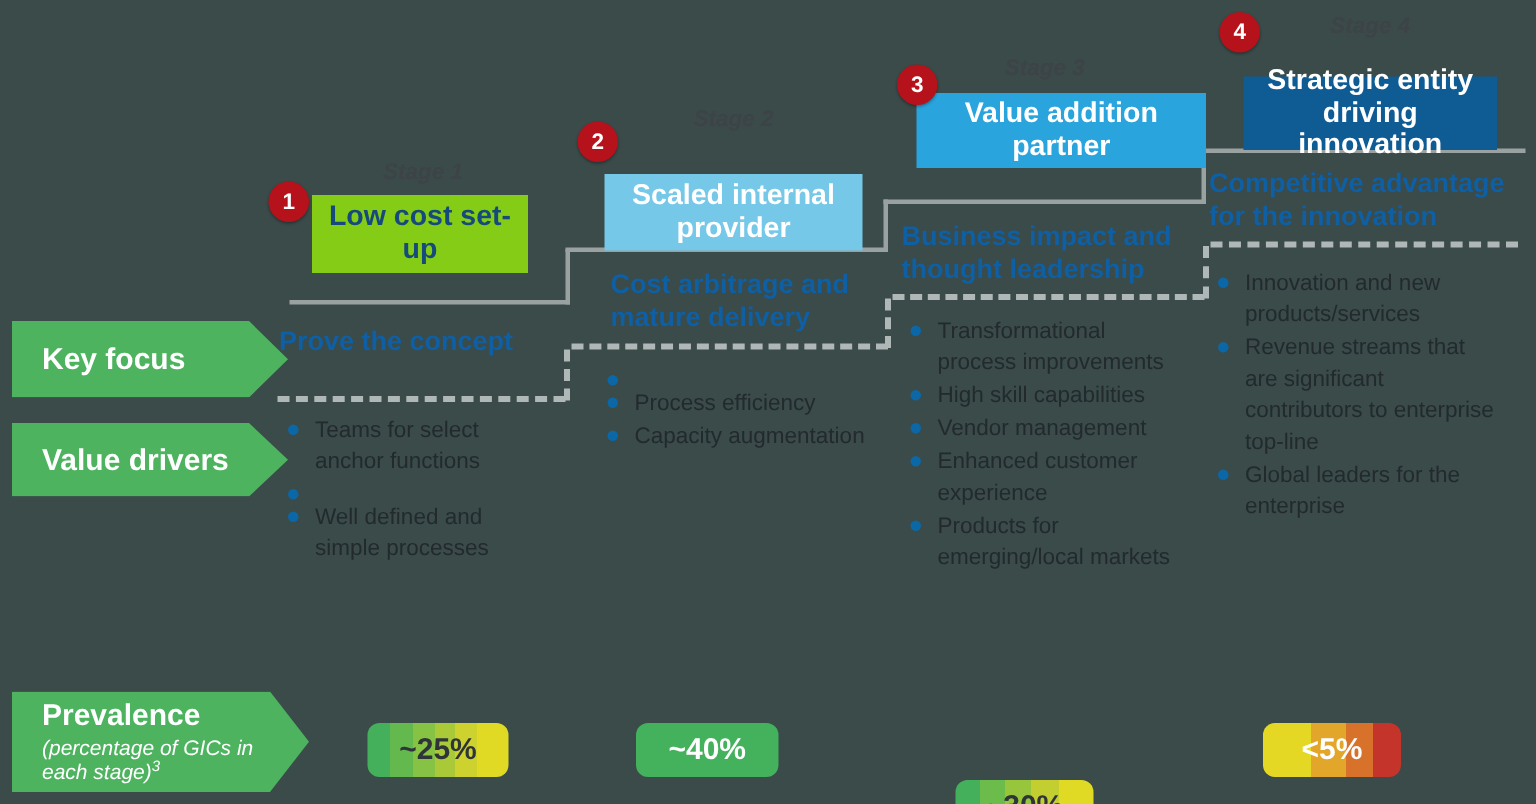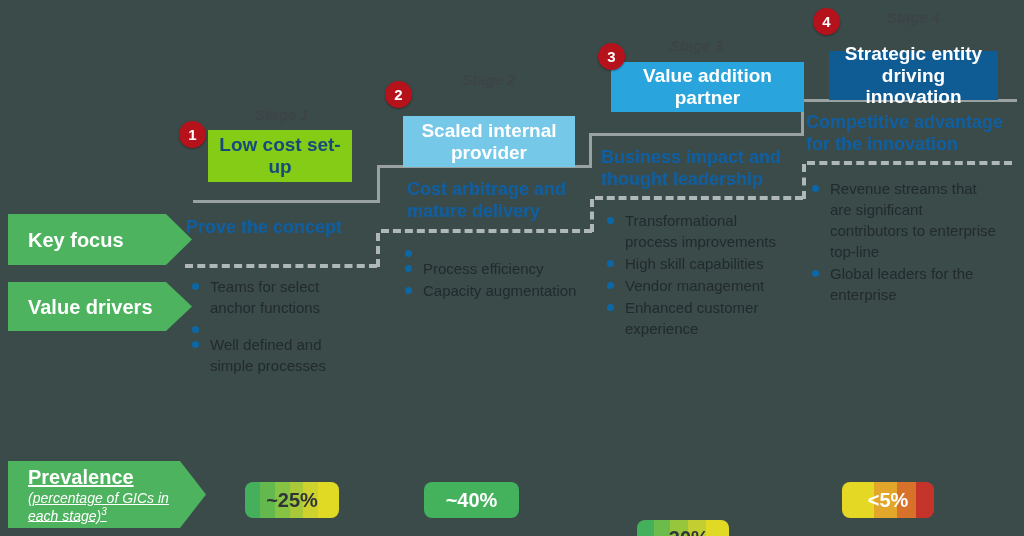--- a/index.html
+++ b/index.html
@@ -12,21 +12,21 @@
   .garrow{
     position:absolute;background:#4db35f;color:#fff;
     display:flex;flex-direction:column;justify-content:center;
     padding-left:20px;box-sizing:border-box;
     clip-path:polygon(0 0, calc(100% - 26px) 0, 100% 50%, calc(100% - 26px) 100%, 0 100%);
   }
   .garrow .big{font-size:20px;font-weight:bold;line-height:1.1;}
   .garrow .sub{font-size:14px;font-style:italic;line-height:1.15;margin-top:2px;padding-right:30px;}
   #arr-keyfocus{left:8px;top:214px;width:184px;height:51px;}
   #arr-valuedrivers{left:8px;top:282px;width:184px;height:49px;}
-  #arr-prevalence{left:8px;top:461px;width:198px;height:67px;text-decoration:underline;}
+  #arr-prevalence{left:8px;top:461px;width:198px;height:67px;}
   
   .num-circle{
     position:absolute;width:27px;height:27px;border-radius:50%;
     background:#b5121c;color:#fff;font-weight:bold;font-size:15px;
     display:flex;align-items:center;justify-content:center;
     box-shadow:0 1px 2px rgba(0,0,0,.35);z-index:5;
   }
   #nc1{left:179px;top:121px;} #nc2{left:385px;top:81px;}
   #nc3{left:598px;top:43px;} #nc4{left:813px;top:8px;}
   
@@ -168,29 +168,37 @@
         <span>High skill capabilities</span>
       </li>
     <li>
         <span class="dot"></span>
         <span>Vendor management</span>
       </li>
     <li>
         <span class="dot"></span>
         <span>Enhanced customer experience</span>
       </li>
+    <li>
+        <span class="dot"></span>
+        <span>Products for emerging/local markets</span>
+      </li>
   </ul>
 
   <div class="num-circle" id="nc4">4</div>
   <div class="stage-label" id="sl4">Stage 4</div>
   <div class="stage-box" id="sb4">Strategic entity driving innovation</div>
   <div class="focus-heading" id="fh4">Competitive advantage for the innovation</div>
   <ul class="bullets" id="bl4">
     <li>
         <span class="dot"></span>
+        <span>Innovation and new products/services</span>
+      </li>
+    <li>
+        <span class="dot"></span>
         <span>Revenue streams that are significant contributors to enterprise top-line</span>
       </li>
     <li>
         <span class="dot"></span>
         <span>Global leaders for the enterprise</span>
       </li>
   </ul>
 
   <div class="badge" id="bdg1">~25%</div>
   <div class="badge" id="bdg2">~40%</div>

